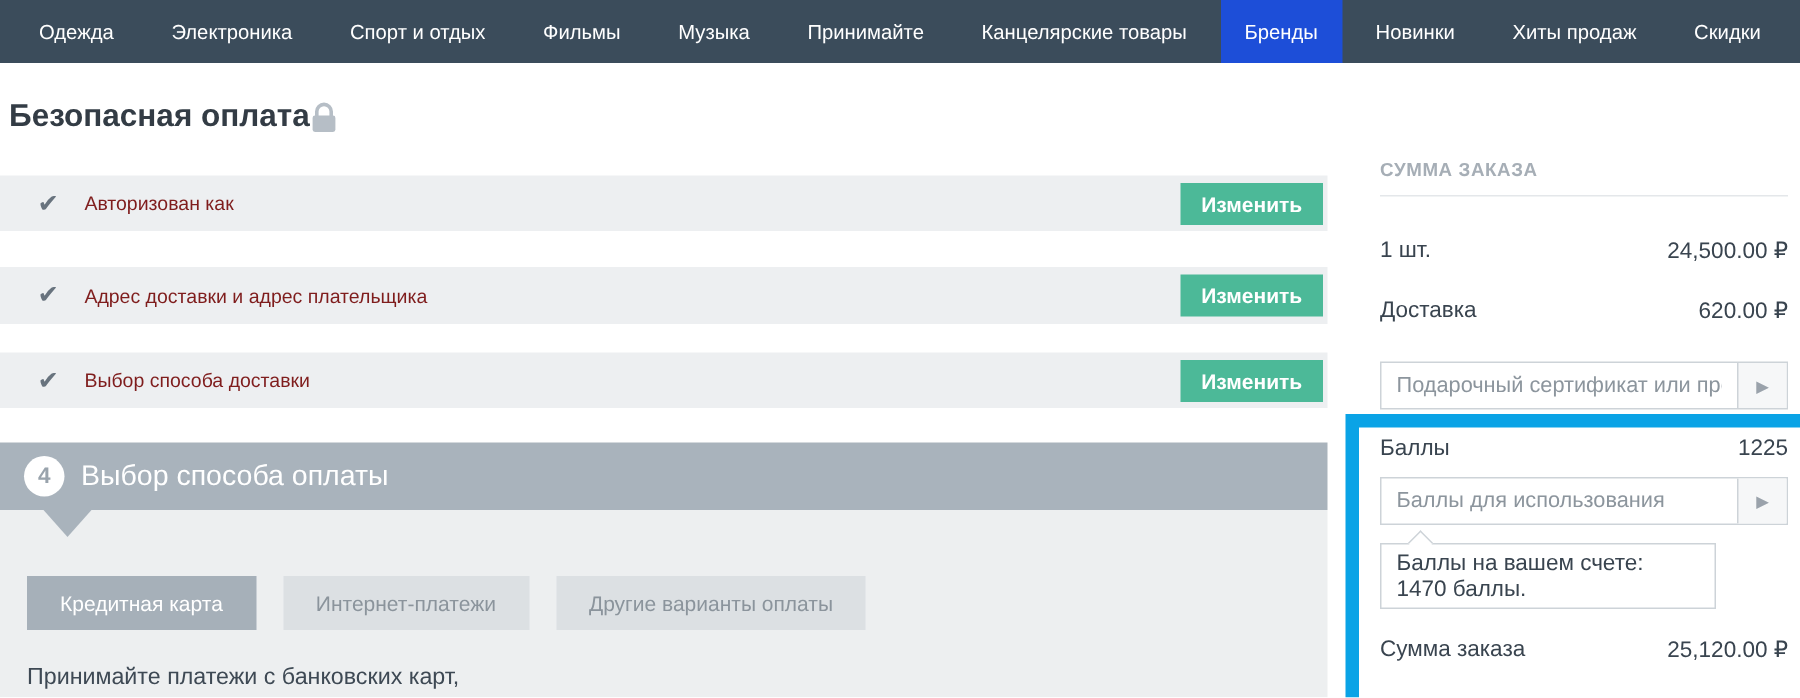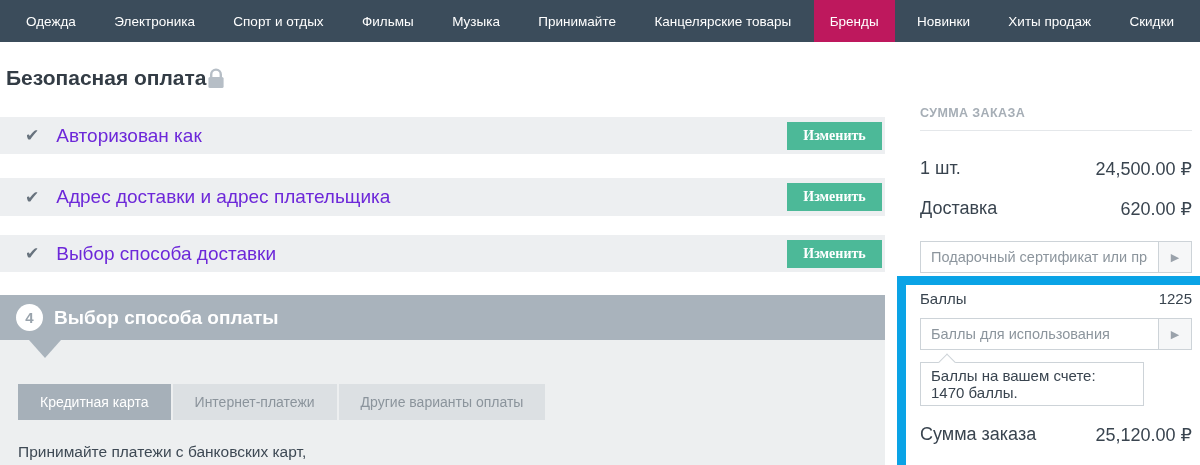--- a/index.html
+++ b/index.html
@@ -12,80 +12,80 @@
   
   .nav {
     position:absolute; left:0; top:0; width:1200px; height:42px;
     background:#3b4c5b; display:flex; align-items:stretch;
     justify-content:space-between; padding:0 10px;
   }
   .nav-item {
     display:flex; align-items:center; padding:0 16px; color:#ffffff;
     font-size:13.5px; white-space:nowrap; cursor:pointer;
   }
-  .nav-item.active { background:#be185d; }
+  .nav-item.active { background:#1d4ed8; }
 
   
   .page-title-wrap {
     position:absolute; left:6px; top:66px; display:flex; align-items:center; 
   }
   .page-title { font-size:21px; font-weight:bold; color:#333c45; }
 
   
   .step-row {
     position:absolute; left:0; width:885px; background:#edeff1;
     display:flex; align-items:center;
   }
   #step1 { top:117px; height:37px; }
   #step2 { top:178px; height:38px; }
   #step3 { top:235px; height:37px; }
   .check { margin-left:25px; color:#68737e; font-size:17px; }
-  .step-label { margin-left:17px; font-size:19px; color:#6d28d9; }
+  .step-label { margin-left:17px; font-size:13px; color:#7f1d1d; }
   .change-btn {
     margin-left:auto; margin-right:3px; width:95px; height:28px;
     background:#4cb998; color:#fff; border:none; font-size:14px;
-    font-weight:600; font-family:Liberation Serif, serif; cursor:pointer;
+    font-weight:600; font-family:Liberation Sans, sans-serif; cursor:pointer;
   }
 
   
   .step4-bar {
     position:absolute; left:0; top:295px; width:885px; height:45px;
     background:#a9b3bc; display:flex; align-items:center;
   }
   .step4-num {
     margin-left:16px; width:27px; height:27px; border-radius:50%;
     background:#fff; color:#99a3ac; font-weight:bold; font-size:15px;
     display:flex; align-items:center; justify-content:center;
   }
-  .step4-title { margin-left:11px; color:#ffffff; font-size:19px; font-weight:bold; }
+  .step4-title { margin-left:11px; color:#ffffff; font-size:19px; font-weight:normal; }
   .step4-panel { position:absolute; left:0; top:340px; width:885px; height:125px; background:#edeff0; }
   .step4-tail {
     position:absolute; left:29px; top:340px; width:0; height:0;
     border-left:16px solid transparent; border-right:16px solid transparent;
     border-top:18px solid #a9b3bc;
   }
 
   
-  .tabs { position:absolute; left:18px; top:384px; display:flex; gap:2px; }
+  .tabs { position:absolute; left:18px; top:384px; display:flex; gap:18px; }
   .tab {
     height:36px; display:flex; align-items:center; padding:0 22px;
     font-size:14px; background:#dce0e3; color:#8b949c; white-space:nowrap; cursor:pointer;
   }
   .tab.active { background:#a6b0b9; color:#ffffff; }
   .body-text { position:absolute; left:18px; top:443px; font-size:15.5px; color:#3e4954; }
 
   
   .sidebar-title {
     position:absolute; left:920px; top:106px; font-size:12.5px;
     font-weight:bold; color:#a6aeb6; letter-spacing:.4px;
   }
   .sidebar-divider { position:absolute; left:920px; top:130px; width:272px; height:1px; background:#e4e7ea; }
   .sum-row {
     position:absolute; left:920px; width:272px; display:flex;
-    justify-content:space-between; font-size:18px; color:#39444f;
+    justify-content:space-between; font-size:15px; color:#39444f;
   }
   #row-qty { top:158px; } #row-shipping { top:198px; }
   #row-points { top:290px; font-size:15px; } #row-total { top:424px; }
 
   .side-input {
     position:absolute; left:920px; width:272px; height:32px; background:#fff;
     border:1px solid #cdd3d8; display:flex;
   }
   #promo-input-box { top:241px; } #points-input-box { top:318px; }
   .side-input input {

